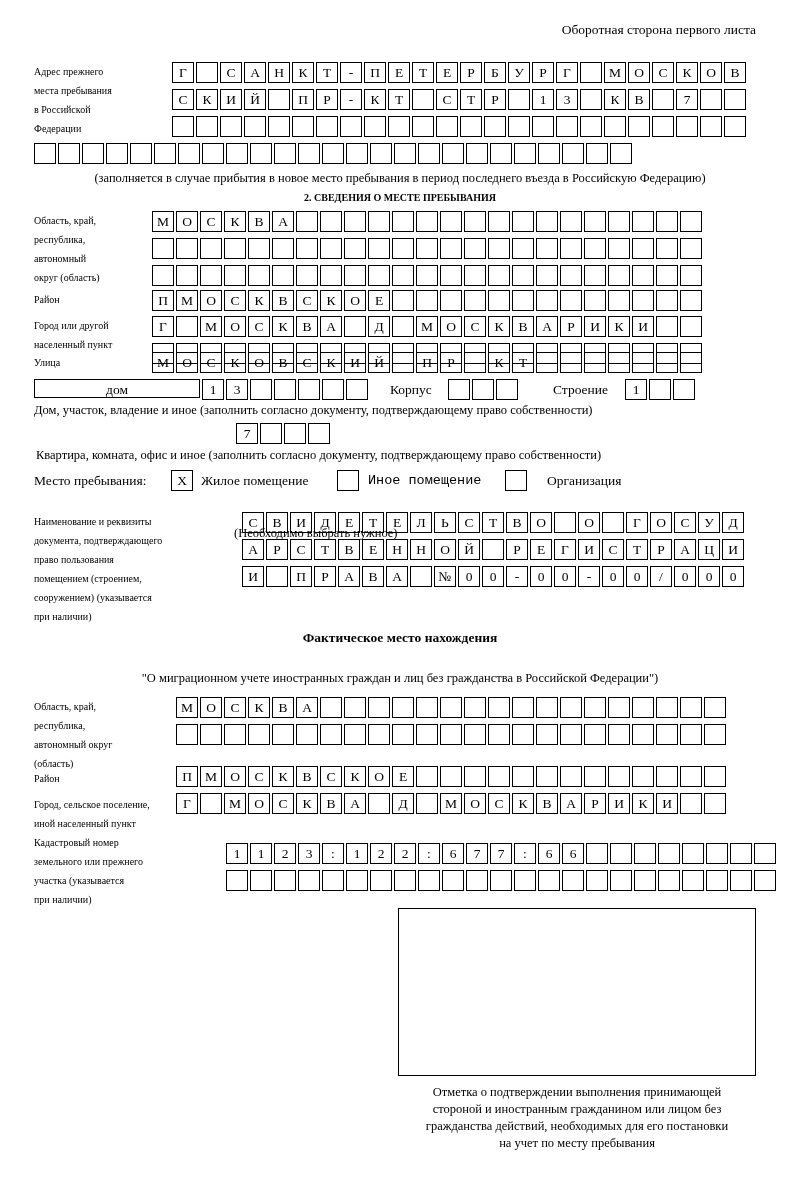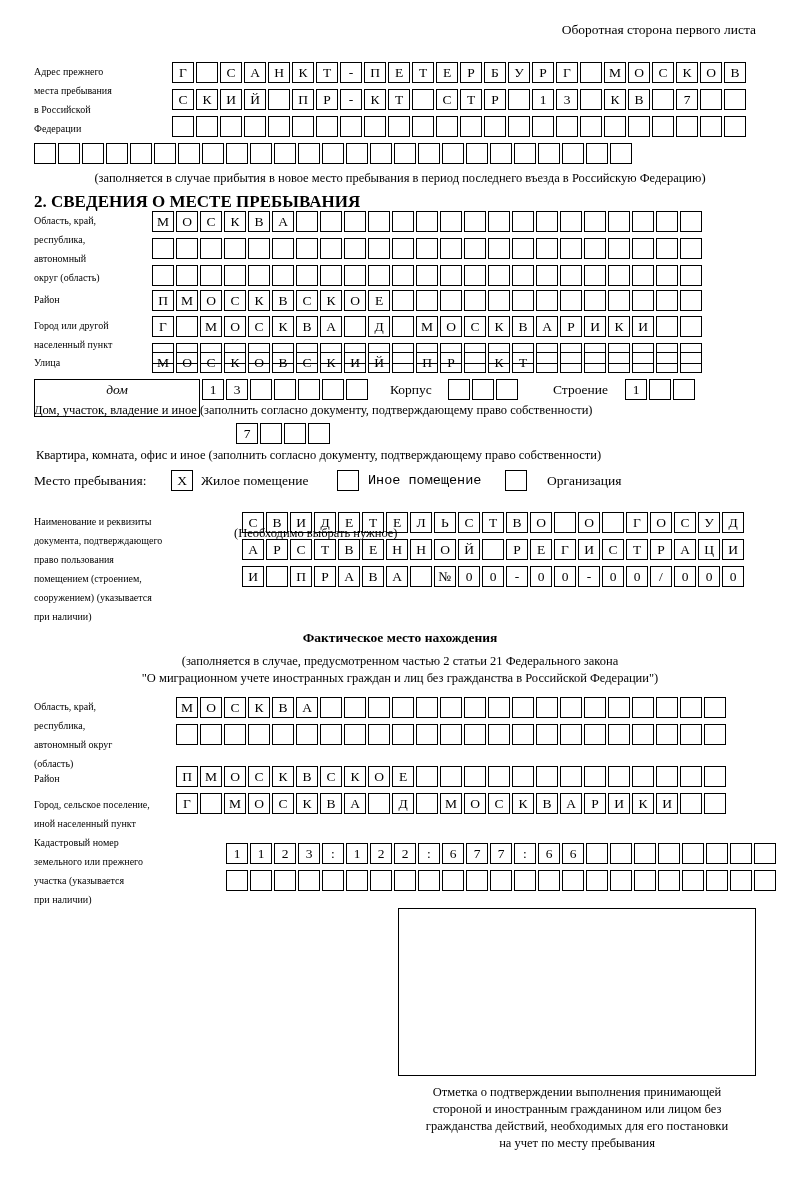--- a/index.html
+++ b/index.html
@@ -36,22 +36,23 @@
   }
   .lbl-sm { font-size: 12.5px; }
 
   .center-note {
     text-align: center;
     font-size: 12.5px;
     line-height: 16px;
   }
 
   .section-title {
+    text-align: center;
     font-weight: bold;
-    font-size: 17px;
+    font-size: 10px;
   }
   .sub-title {
     text-align: center;
     font-weight: bold;
     font-size: 13.5px;
   }
 
   
   .row {
     position: absolute;
@@ -66,25 +67,24 @@
     text-align: center;
     font-size: 13.5px;
     line-height: 19px;
     font-family: "Liberation Serif", serif;
   }
   .cell.blank { }
 
   .boxlabel {
     border: 1px solid #000;
     box-sizing: border-box;
-    height: 38px;
+    height: 19px;
     font-size: 13.5px;
     line-height: 19px;
     text-align: center;
-    font-style: italic;
   }
 
   .inline-txt {
     font-size: 13.5px;
     line-height: 21px;
   }
 
   .checkbox {
     width: 22px;
     height: 21px;
@@ -531,21 +531,20 @@
       <div class="cell">-</div>
       <div class="cell">0</div>
       <div class="cell">0</div>
       <div class="cell">/</div>
       <div class="cell">0</div>
       <div class="cell">0</div>
       <div class="cell">0</div>
     </div>
 
   <div class="abs sub-title" style="left:34px; top:630px; width:732px;">Фактическое место нахождения</div>
-  <div class="abs center-note" style="left:34px; top:653px; width:732px;">(заполняется в случае, предусмотренном частью 2 статьи 21 Федерального закона</div>
   <div class="abs center-note" style="left:34px; top:670px; width:732px;">"О миграционном учете иностранных граждан и лиц без гражданства в Российской Федерации")</div>
 
   <div class="abs lbl" style="left:34px; top:697px; width:150px;">Область, край,
 республика,
 автономный округ
 (область)</div>
   <div class="row" id="al-region-0" style="left:176px; top:697px;">
       <div class="cell">М</div>
       <div class="cell">О</div>
       <div class="cell">С</div>

